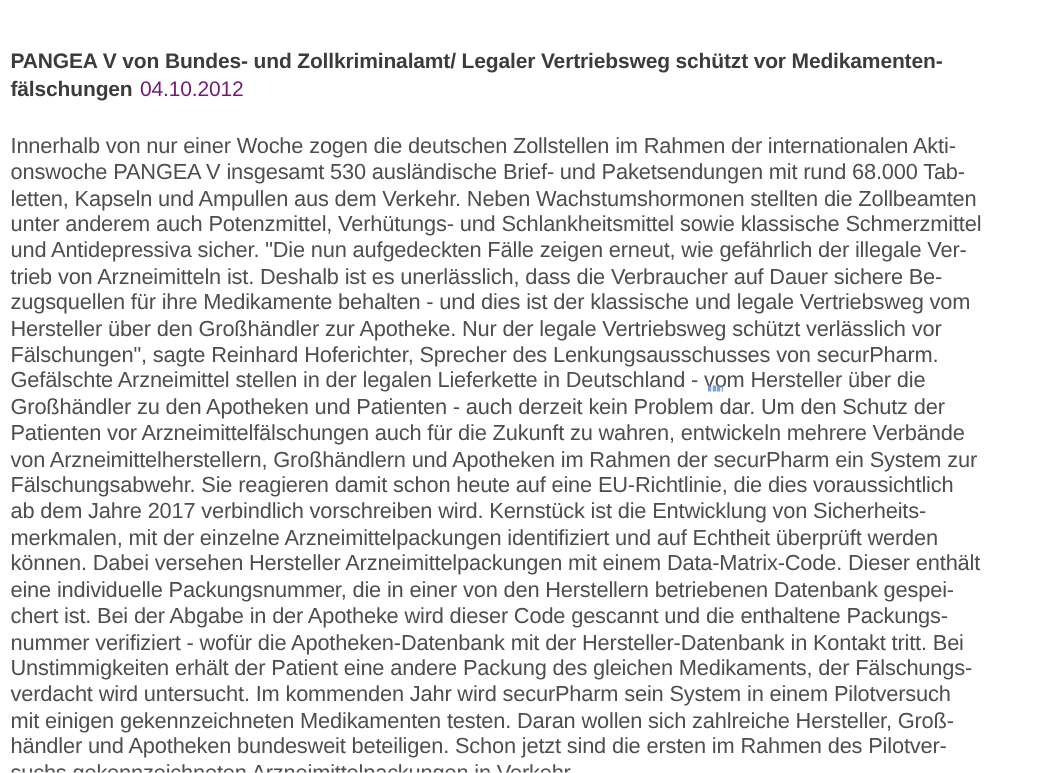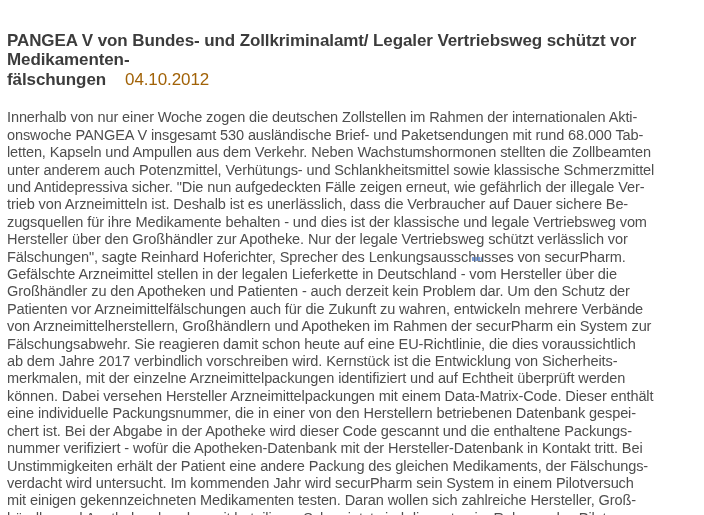--- a/index.html
+++ b/index.html
@@ -13,33 +13,33 @@
     height: 515px;
     font-family: "Liberation Sans", sans-serif;
     position: relative;
   }
   .doc {
     position: relative;
     padding: 11px 6px 0 7px;
     width: 697px;
   }
   .heading {
-    font-size: 17px;
+    font-size: 14px;
     line-height: 19.6px;
     color: #3c3c3c;
     white-space: pre-line;
     letter-spacing: -0.1px;
   }
   .heading .bold {
     font-weight: bold;
   }
   .heading .date {
     font-weight: normal;
-    color: #a16207;
-    margin-left: 19px;
+    color: #701a75;
+    margin-left: 5px;
   }
   .body-text {
     margin-top: 20px;
     font-size: 14.55px;
     line-height: 17.4px;
     color: #4e4e4e;
     white-space: pre;
     letter-spacing: -0.12px;
   }
   .annotation-mark {

